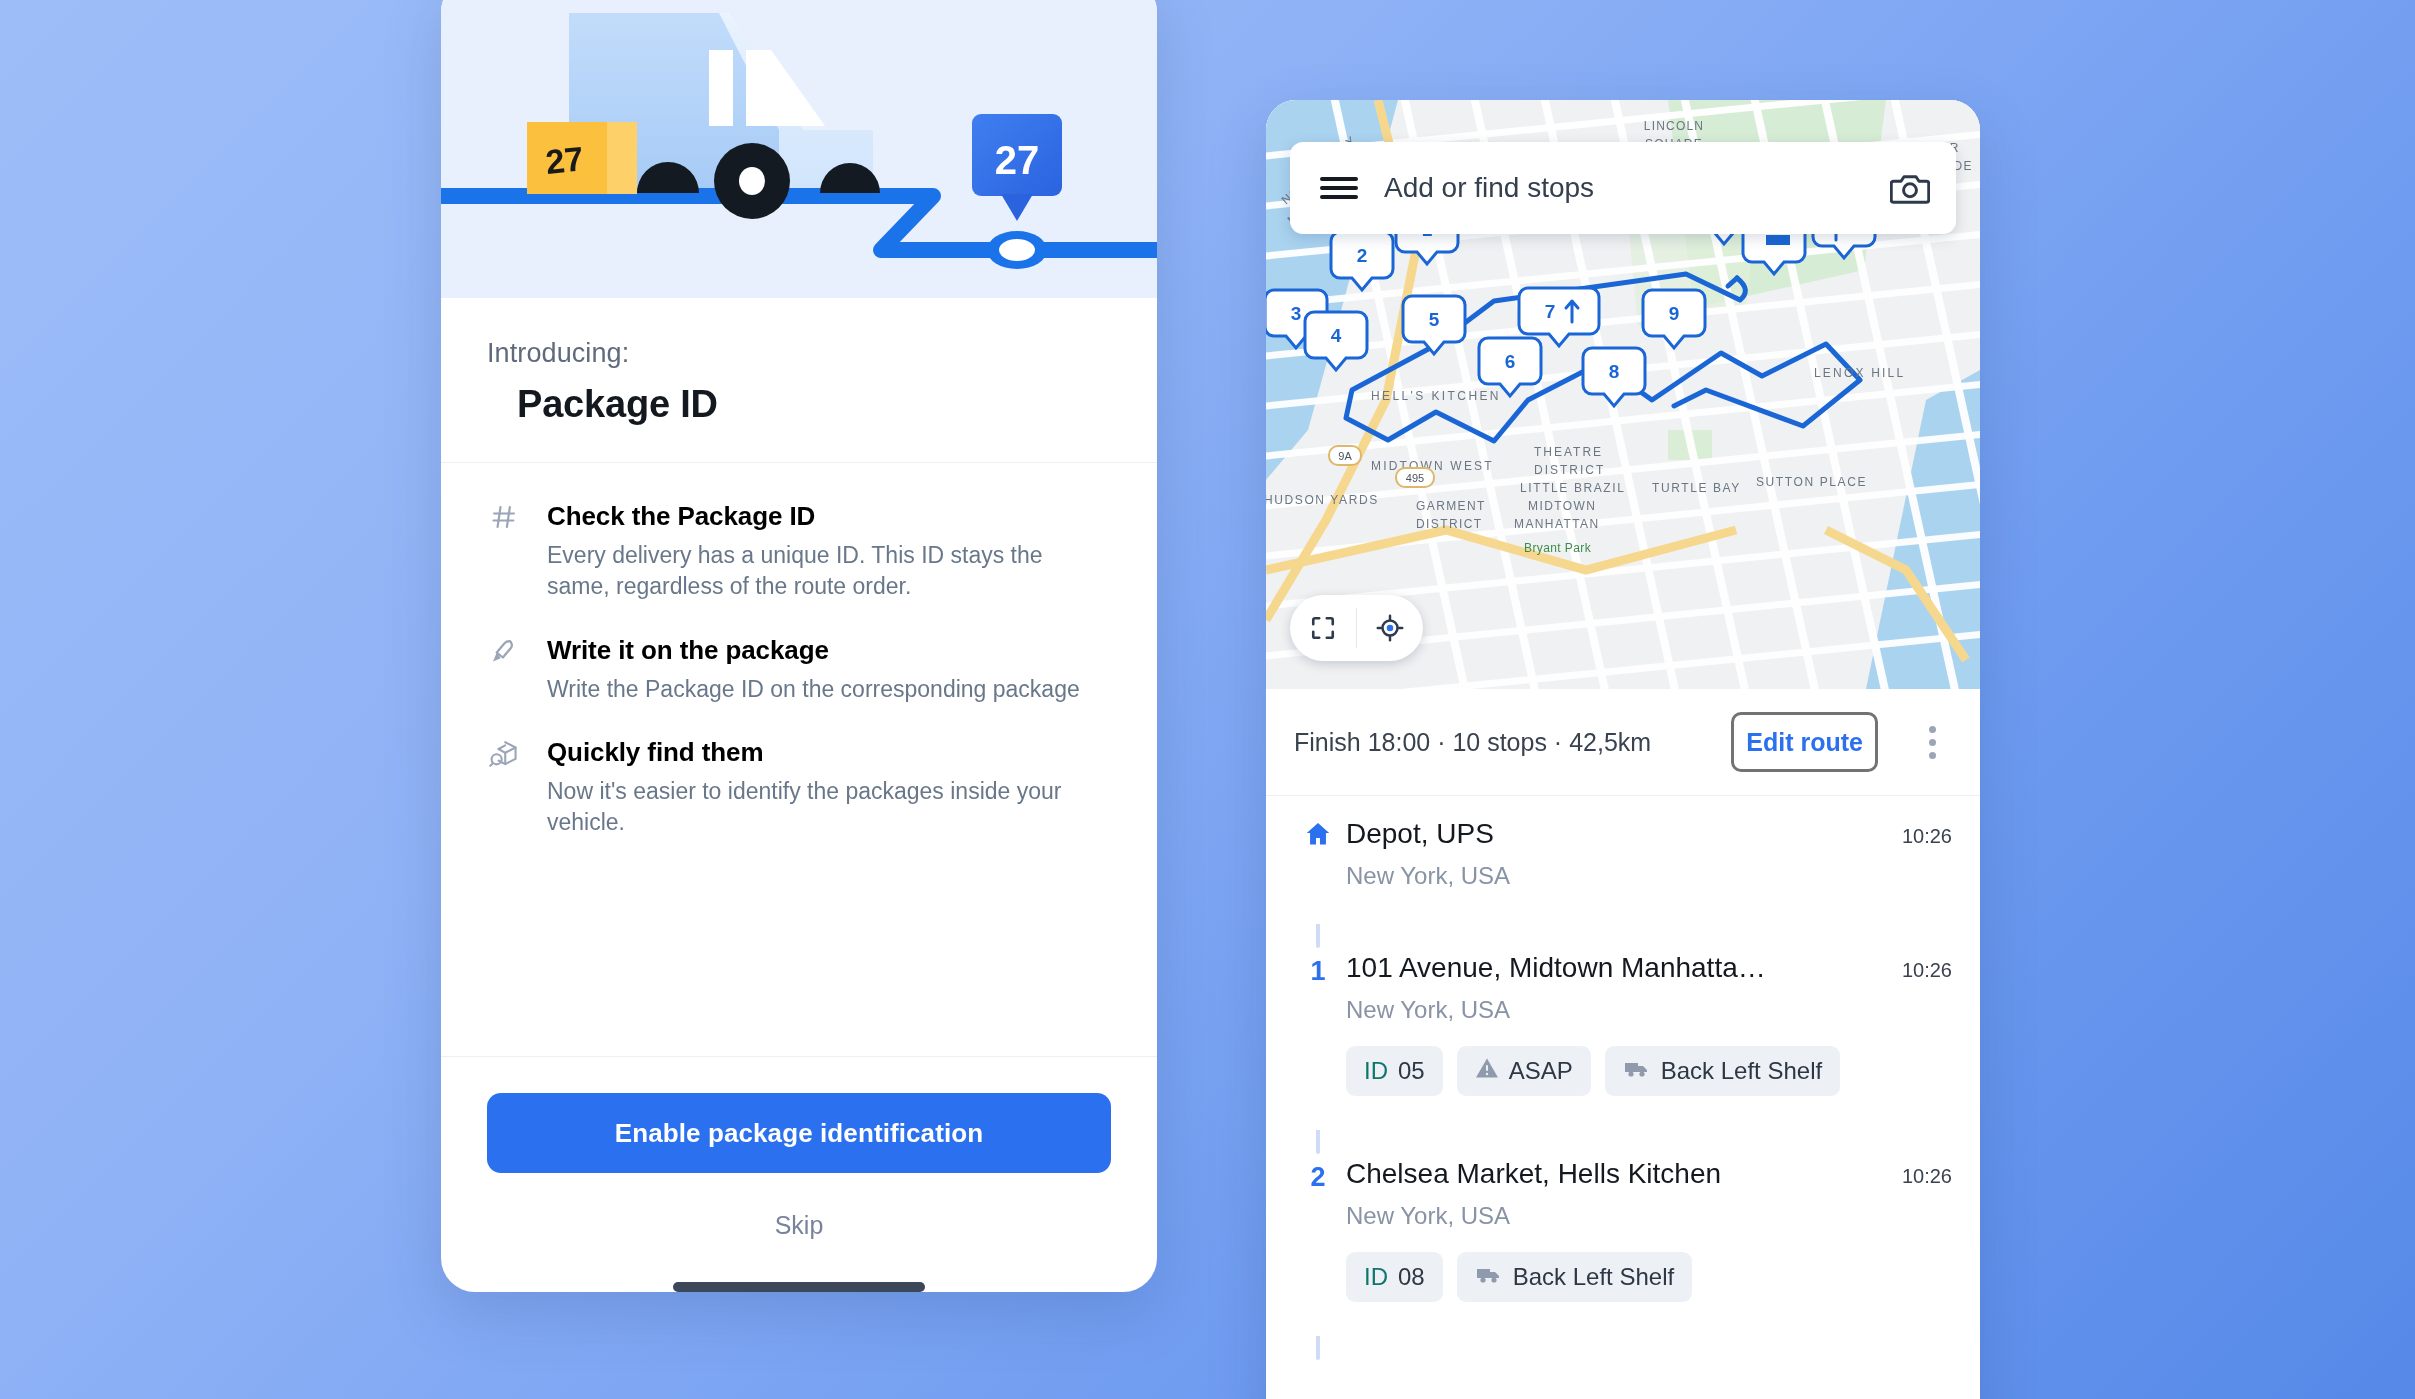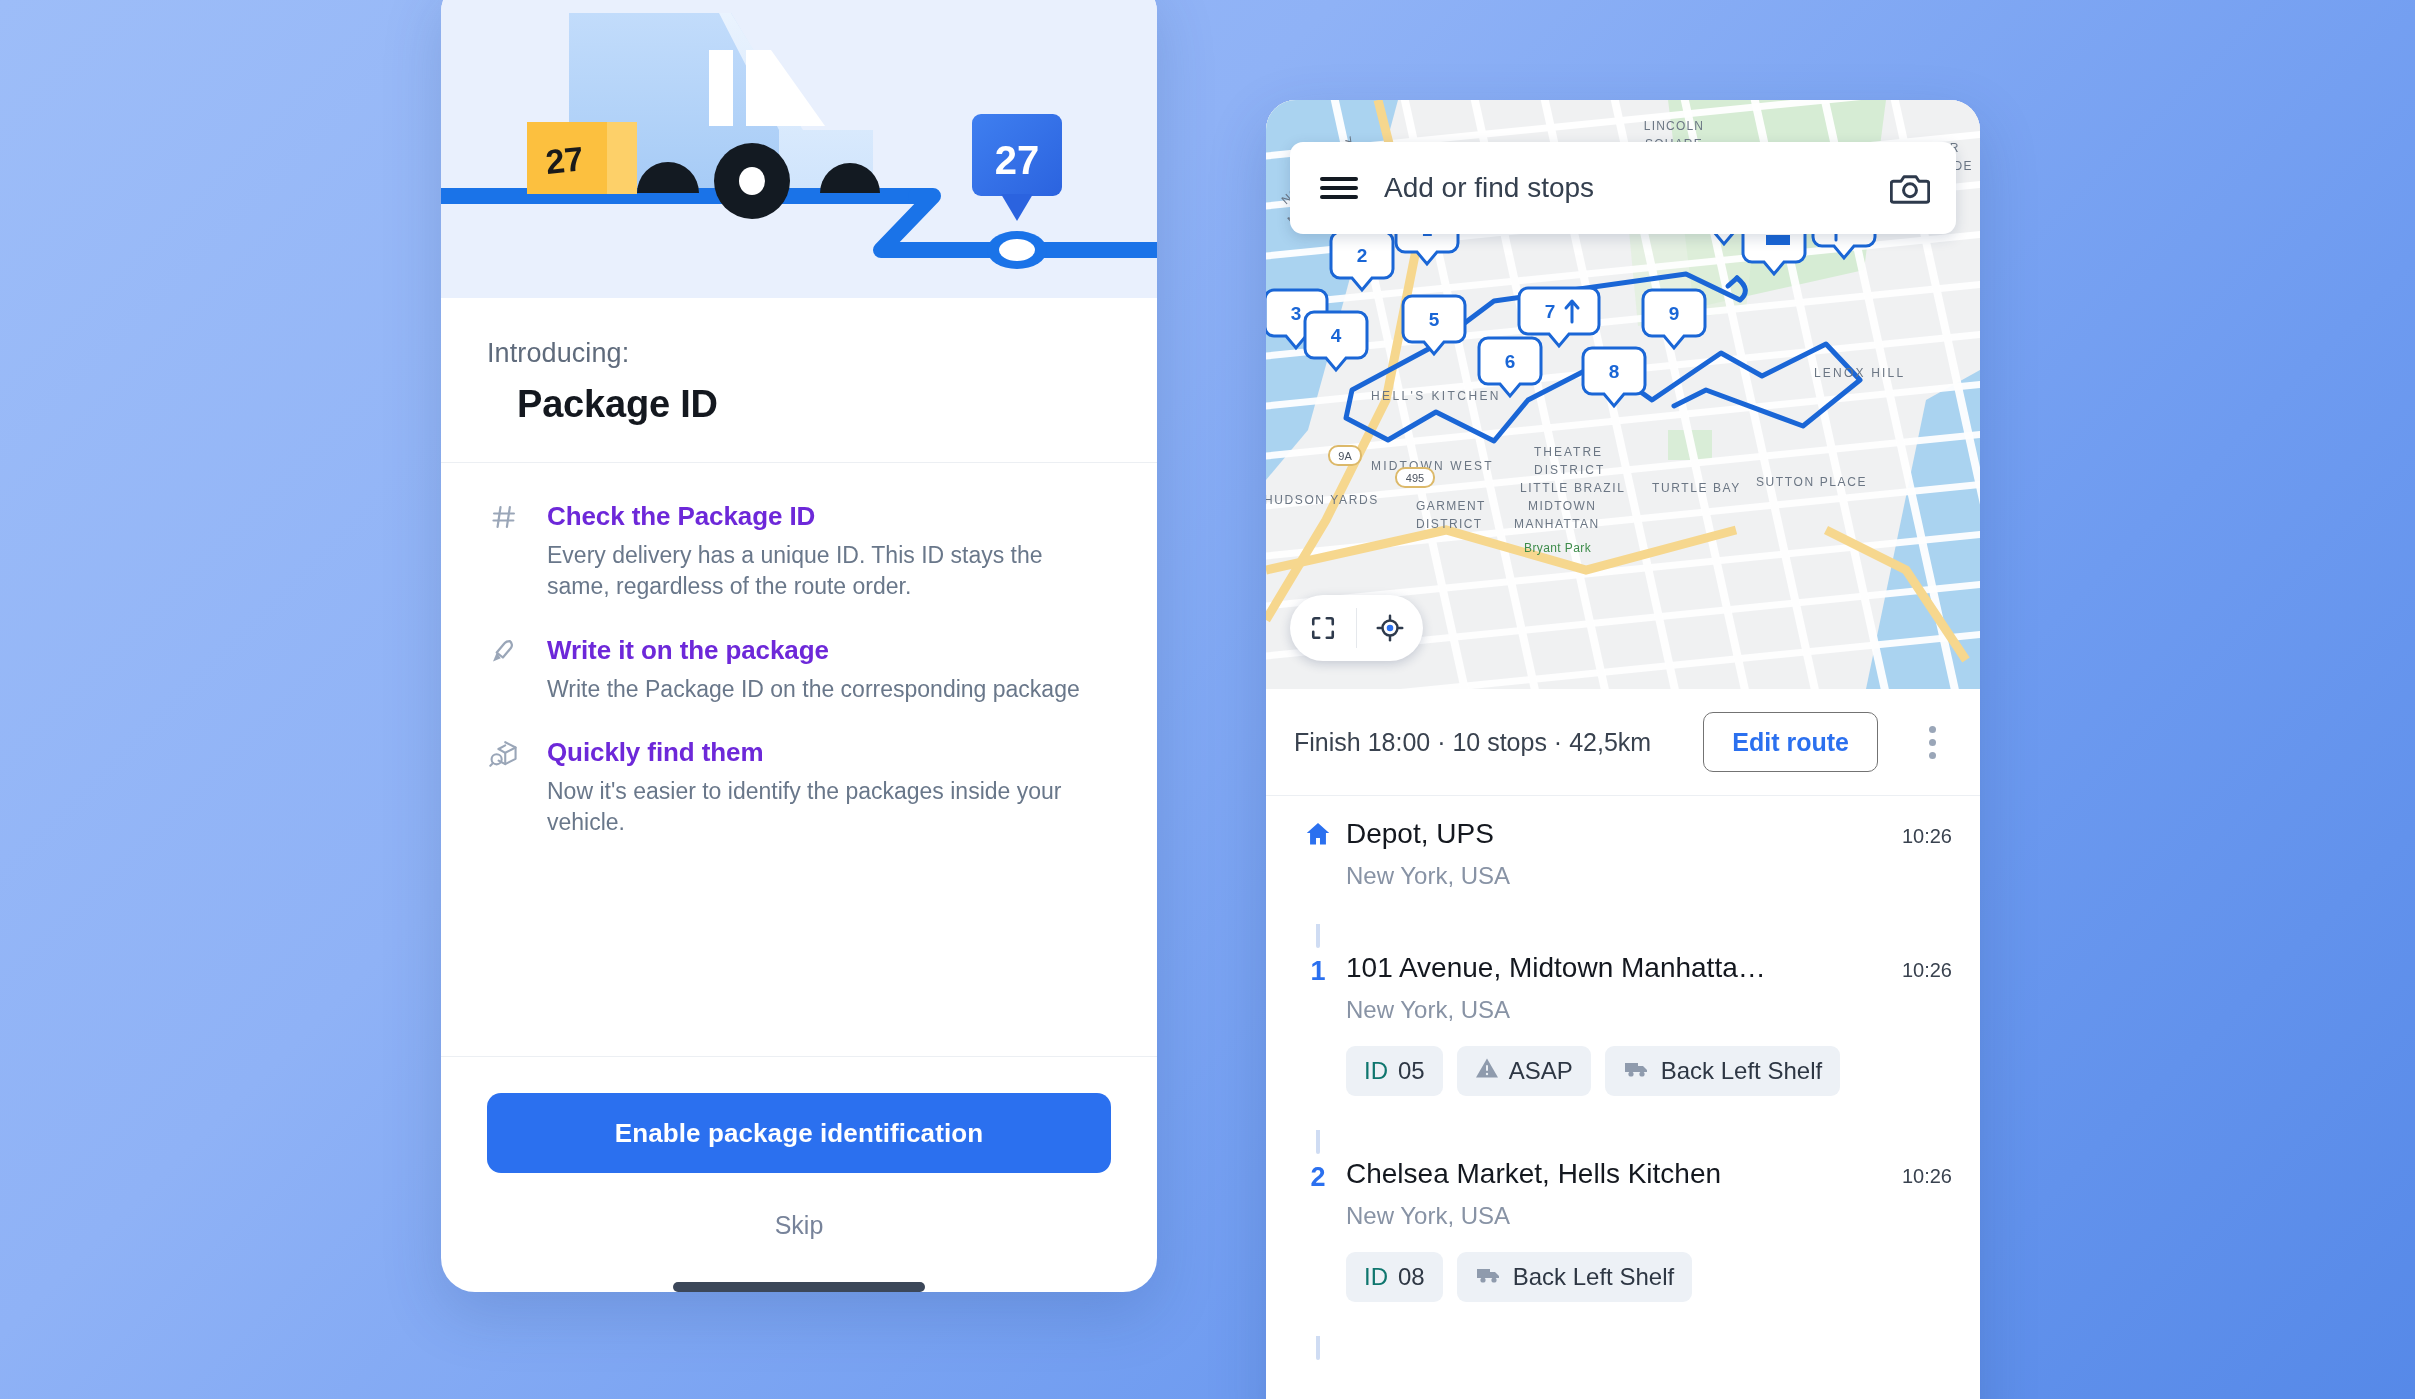--- a/index.html
+++ b/index.html
@@ -69,21 +69,21 @@
     flex: none;
     width: 34px; height: 36px;
     display: flex; align-items: flex-start; justify-content: center;
     padding-top: 2px;
     color: #9aa6b8;
   }
   .feature-body { flex: 1 1 auto; }
   .feature-title {
     font-size: 26px;
     font-weight: bold;
-    color: #6d28d9;
+    color: #000000;
     margin-bottom: 8px;
     letter-spacing: -.1px;
   }
   .feature-desc {
     font-size: 23px;
     line-height: 1.36;
     color: #69778a;
   }
 
   
@@ -191,22 +191,22 @@
     border-bottom: 1px solid #eceff3;
   }
   .summary-text {
     flex: 1 1 auto;
     font-size: 25px;
     color: #39424f;
   }
   .edit-route-btn {
     flex: none;
     height: 60px;
-    padding: 0 28px;
-    border: 1px solid #737373;
+    padding: 0 12px;
+    border: 3px solid #737373;
     border-radius: 10px;
     background: #ffffff;
     color: #2b70ef;
     font-size: 25px;
     font-weight: bold;
     font-family: inherit;
     cursor: pointer;
   }
   .kebab {
     flex: none;

